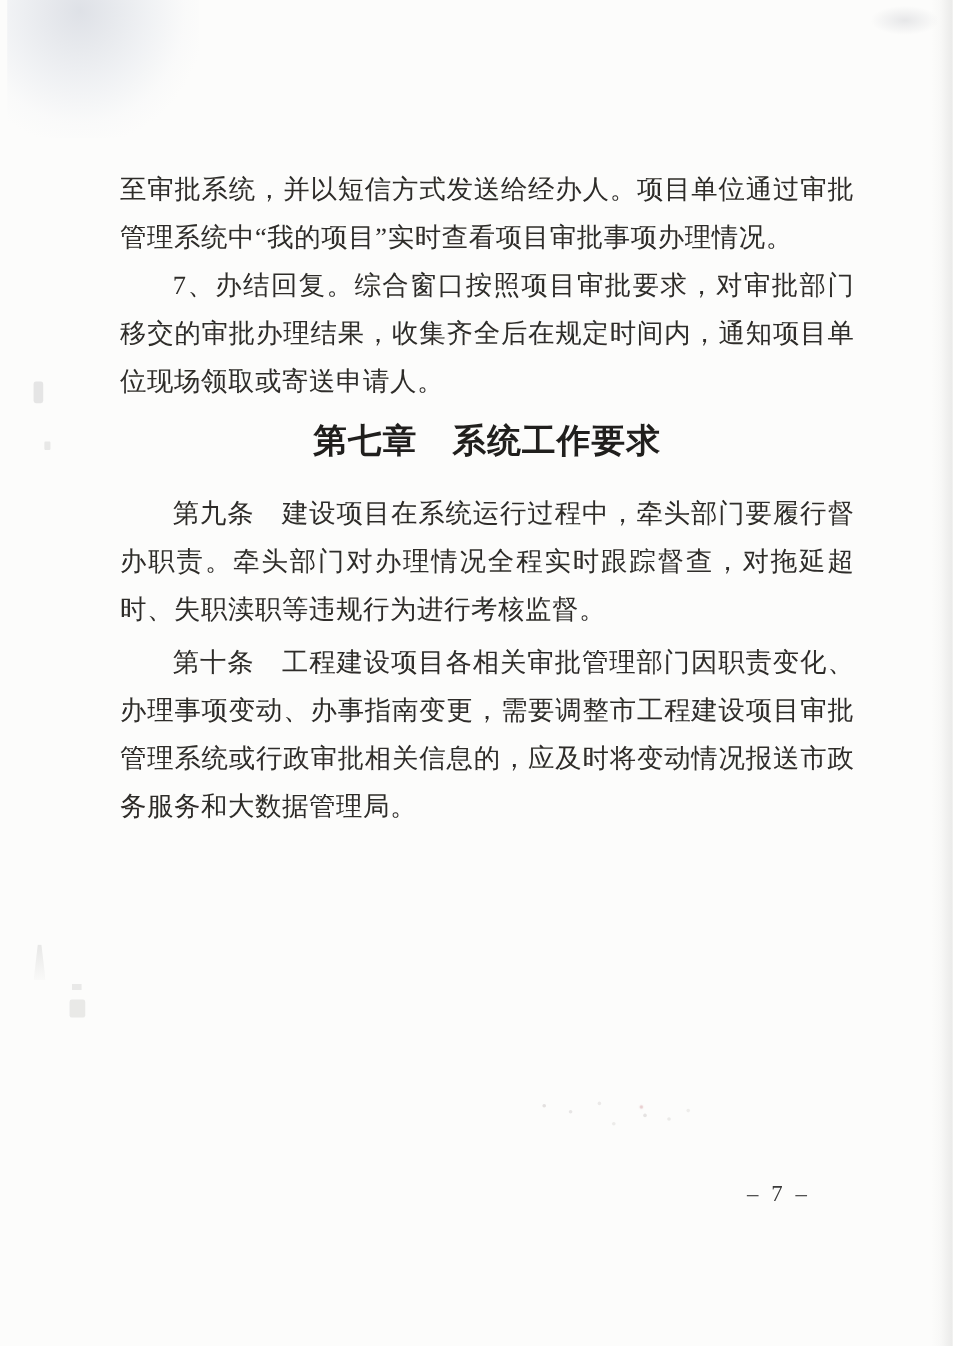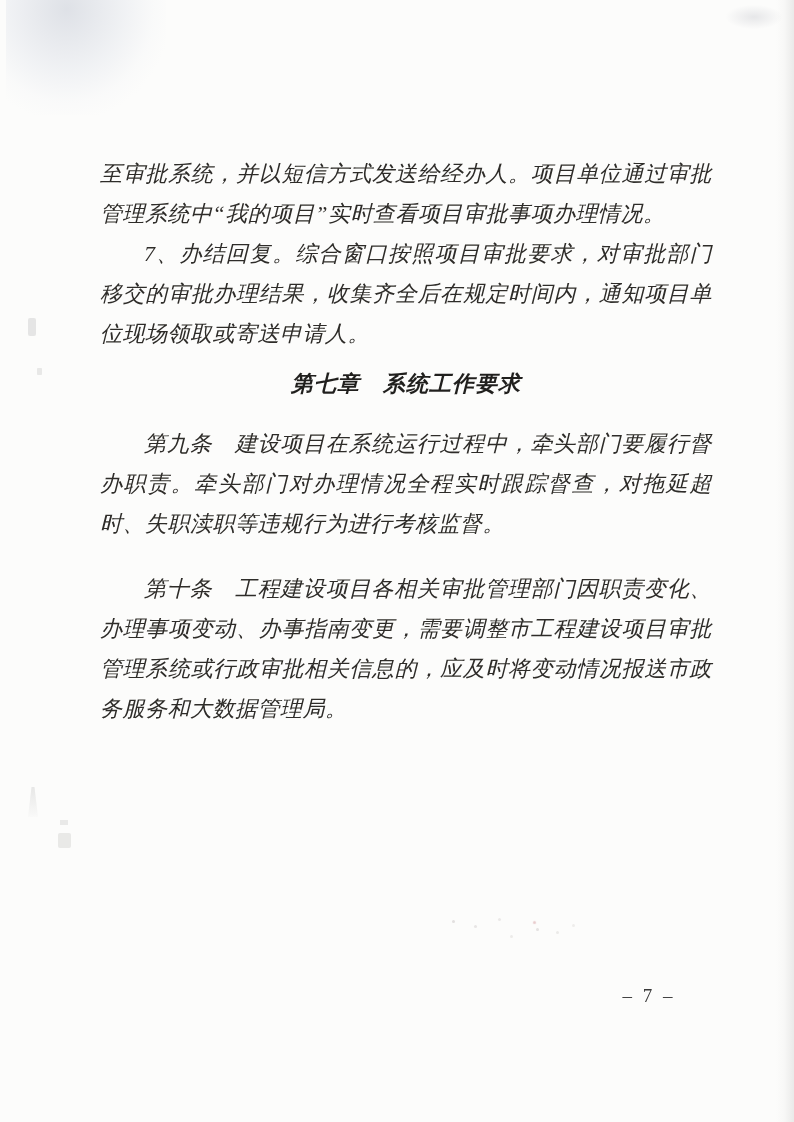--- a/index.html
+++ b/index.html
@@ -59,47 +59,46 @@
       81px 1px 1px rgba(197,120,125,0.38),
       84px 8px 0 rgba(160,150,150,0.25),
       104px 11px 0 rgba(170,165,160,0.20),
       58px 15px 0 rgba(165,160,155,0.18),
       120px 4px 0 rgba(175,170,165,0.18);
   }
   
   .content {
     position: absolute;
     left: 100px;
-    top: 154px;
+    top: 138px;
     width: 612px;
     color: #2e2c29;
-    font-style: italic;
   }
   .body-text {
     margin: 0;
     font-size: 22px;
     letter-spacing: 0.5px;
     line-height: 40px;
     text-align: justify;
     text-justify: inter-ideograph;
   }
   .indent { text-indent: 2em; }
   .chapter-heading {
     margin: 9px 0 7px 0;
     font-family: "Liberation Sans", "DejaVu Sans", sans-serif;
     font-weight: 700;
-    font-size: 22px;
+    font-size: 28px;
     line-height: 42px;
     letter-spacing: 1px;
     text-align: center;
     color: #201f1d;
   }
   .article-8 { margin-top: 0; }
   .article-9 { margin-top: 19px; }
-  .article-10 { margin-top: 25px; }
+  .article-10 { margin-top: 4px; }
   .page-number {
     position: absolute;
     top: 985px;
     left: 594px;
     width: 110px;
     text-align: center;
     font-size: 19px;
     letter-spacing: 3px;
     color: #3a3a3a;
     font-family: "Liberation Serif", "DejaVu Serif", serif;

